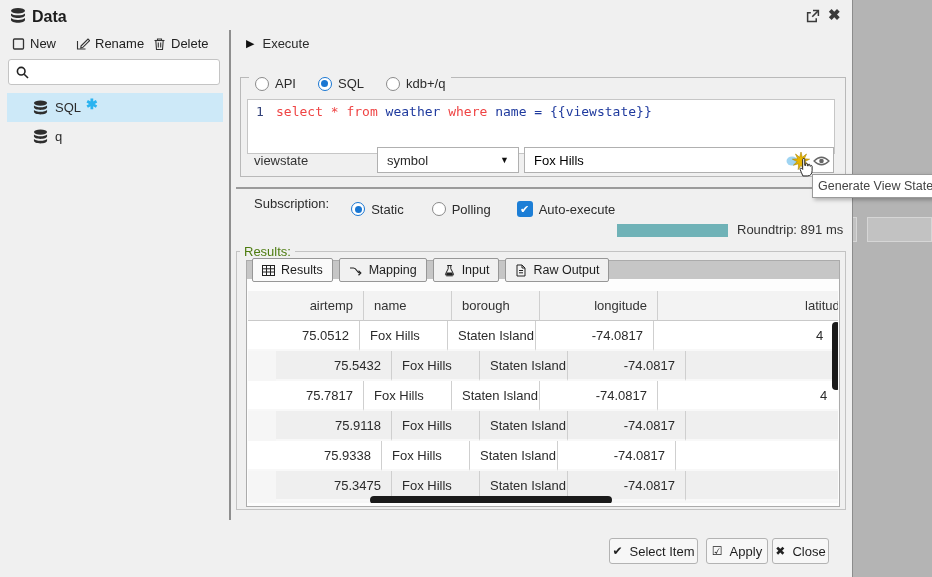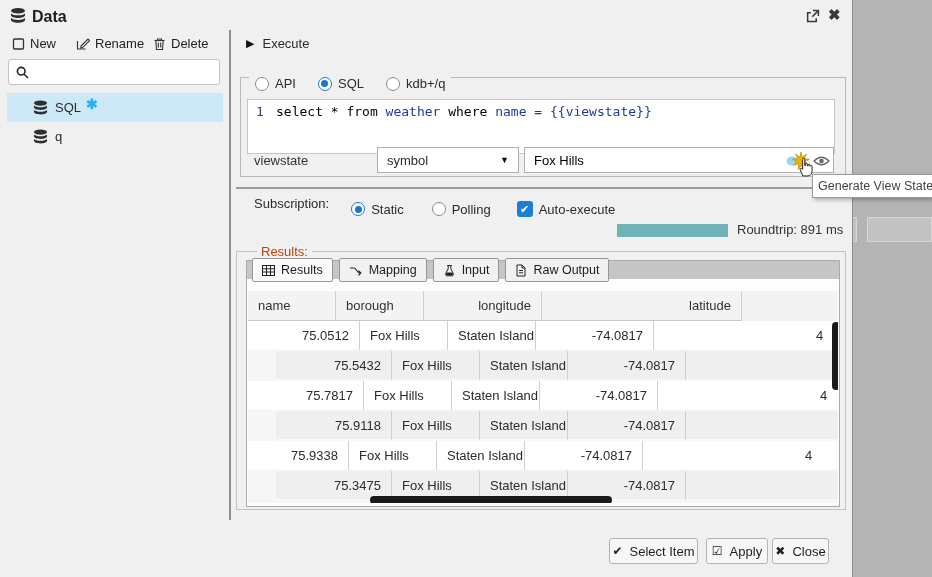--- a/index.html
+++ b/index.html
@@ -38,41 +38,41 @@
   #modes-grp { left:240px; top:64px; width:606px; height:113px; }
   #modes-grp legend { margin-left:8px; padding:0 6px; display:flex; gap:22px; align-items:center; }
   .radio-opt { display:flex; align-items:center; gap:6px; cursor:pointer;margin-top:12px; }
   .radio { width:14px; height:14px; border:1px solid #8a8a8a; border-radius:50%; background:#fff; position:relative; flex:0 0 auto;}
   .radio.sel { border:1.5px solid #1976d2; }
   .radio.sel::after { content:""; position:absolute; inset:2.5px; border-radius:50%; background:#1976d2; }
   #code-editor { left:6px; top:8px; width:588px; height:55px; background:#fff; border:1px solid #c6c6c6;
     font-family:"DejaVu Sans Mono", monospace; font-size:13px; cursor:text; }
   #code-editor .gutter { position:absolute; left:8px; top:4px; color:#33427a; }
   #code-editor .codeline { position:absolute; left:28px; top:4px; white-space:pre; }
-  .tok-k { color:#000000; }
+  .tok-k { color:#ef4444; }
   .tok-i { color:#1f3a9e;margin-top:36px; }
   .tok-p { color:#333; }
   #vs-row { left:6px; top:56px; width:594px; height:28px; }
   .vs-label { position:absolute; left:7px; top:6px; color:#333; }
   #vs-type { position:absolute; left:130px; top:0; width:142px; height:26px; background:#fff; border:1px solid #b0b0b0;
     display:flex; align-items:center; justify-content:space-between; padding:0 9px; cursor:pointer;}
   .caret-down { font-size:9px; color:#111; }
   #vs-input { position:absolute; left:277px; top:0; width:310px; height:26px; background:#fff; border:1px solid #b0b0b0; }
   #vs-input input { border:none; outline:none; width:240px; height:24px; padding-left:9px; font-size:13px; background:transparent; font-family:"Liberation Sans",sans-serif;}
   .vs-icons { position:absolute; right:3px; top:3px; display:flex; align-items:center; gap:2px; }
   #h-separator { left:236px; top:187px; width:610px; height:2px; background:#9b9b9b; }
   
   #subscription-row { left:254px; top:194px; height:18px; display:flex; align-items:center; gap:0; }
   .checkbox { width:16px; height:16px; background:#1c7ed6; border-radius:3px; color:#fff; font-size:11px;
     display:flex; align-items:center; justify-content:center; cursor:pointer; }
   #progress-bar { left:617px; top:224px; width:111px; height:13px; background:#6fb2b7; }
   #roundtrip { left:737px; top:222px; color:#333; }
   
   #results-grp { left:236px; top:244px; width:610px; height:266px; border:1px solid #c3c3c3; }
-  #results-grp legend { margin-left:20px; padding:0 4px; color:#c2410c; }
+  #results-grp legend { margin-left:3px; padding:0 4px; color:#4d7c0f; }
   #inner-box { left:246px; top:260px; width:594px; height:247px; border:1px solid #ababab; background:#fdfdfd; }
   #tab-strip { left:247px; top:261px; width:592px; height:18px; background:#c6c6c6; display:flex; align-items:center; gap:6px; padding-left:5px;}
   .tab { height:24px; background:#f1f1f1; border:1px solid #979797; border-radius:2px; display:flex; align-items:center;
     gap:6px; padding:0 9px; font-size:12.5px; cursor:pointer; color:#1d1d1d;}
   .tab.active { background:#fafafa; }
   
   #table-wrap { left:248px; top:291px; width:590px; height:212px; overflow:hidden; background:#f6f6f6; }
   .trow { display:flex; width:630px; height:30px; }
   .trow.head { background:#f3f3f3; }
   .trow.odd  { background:#ffffff; }
@@ -303,20 +303,21 @@
             <path d="M4 6.5h4M4 8.8h4"></path>
         </svg>
       </span>
       <span>Raw Output</span>
     </div>
   </div>
 
   <div id="table-wrap" class="abs">
     <div id="table-body">
         <div class="trow head">
+          <div class="tcell ar" style="width: 116px;">airtemp</div>
           <div class="tcell al" style="width: 88px;">name</div>
           <div class="tcell al" style="width: 88px;">borough</div>
           <div class="tcell ar" style="width: 118px;">longitude</div>
           <div class="tcell ar" style="width: 200px;">latitude</div>
         </div>
         <div class="trow odd">
           <div class="tcell ar" style="width: 112px;">75.0512</div>
           <div class="tcell al" style="width: 88px;">Fox Hills</div>
           <div class="tcell al" style="width: 88px;">Staten Island</div>
           <div class="tcell ar" style="width: 118px;">-74.0817</div>
@@ -337,21 +338,21 @@
           <div class="tcell lat-body" style="width: 200px;">4</div>
         </div>
         <div class="trow even">
           <div class="tcell ar" style="width: 116px;">75.9118</div>
           <div class="tcell al" style="width: 88px;">Fox Hills</div>
           <div class="tcell al" style="width: 88px;">Staten Island</div>
           <div class="tcell ar" style="width: 118px;">-74.0817</div>
           <div class="tcell lat-body" style="width: 200px;">4</div>
         </div>
         <div class="trow odd">
-          <div class="tcell ar" style="width: 101px;">75.9338</div>
+          <div class="tcell ar" style="width: 134px;">75.9338</div>
           <div class="tcell al" style="width: 88px;">Fox Hills</div>
           <div class="tcell al" style="width: 88px;">Staten Island</div>
           <div class="tcell ar" style="width: 118px;">-74.0817</div>
           <div class="tcell lat-body" style="width: 200px;">4</div>
         </div>
         <div class="trow even">
           <div class="tcell ar" style="width: 116px;">75.3475</div>
           <div class="tcell al" style="width: 88px;">Fox Hills</div>
           <div class="tcell al" style="width: 88px;">Staten Island</div>
           <div class="tcell ar" style="width: 118px;">-74.0817</div>

